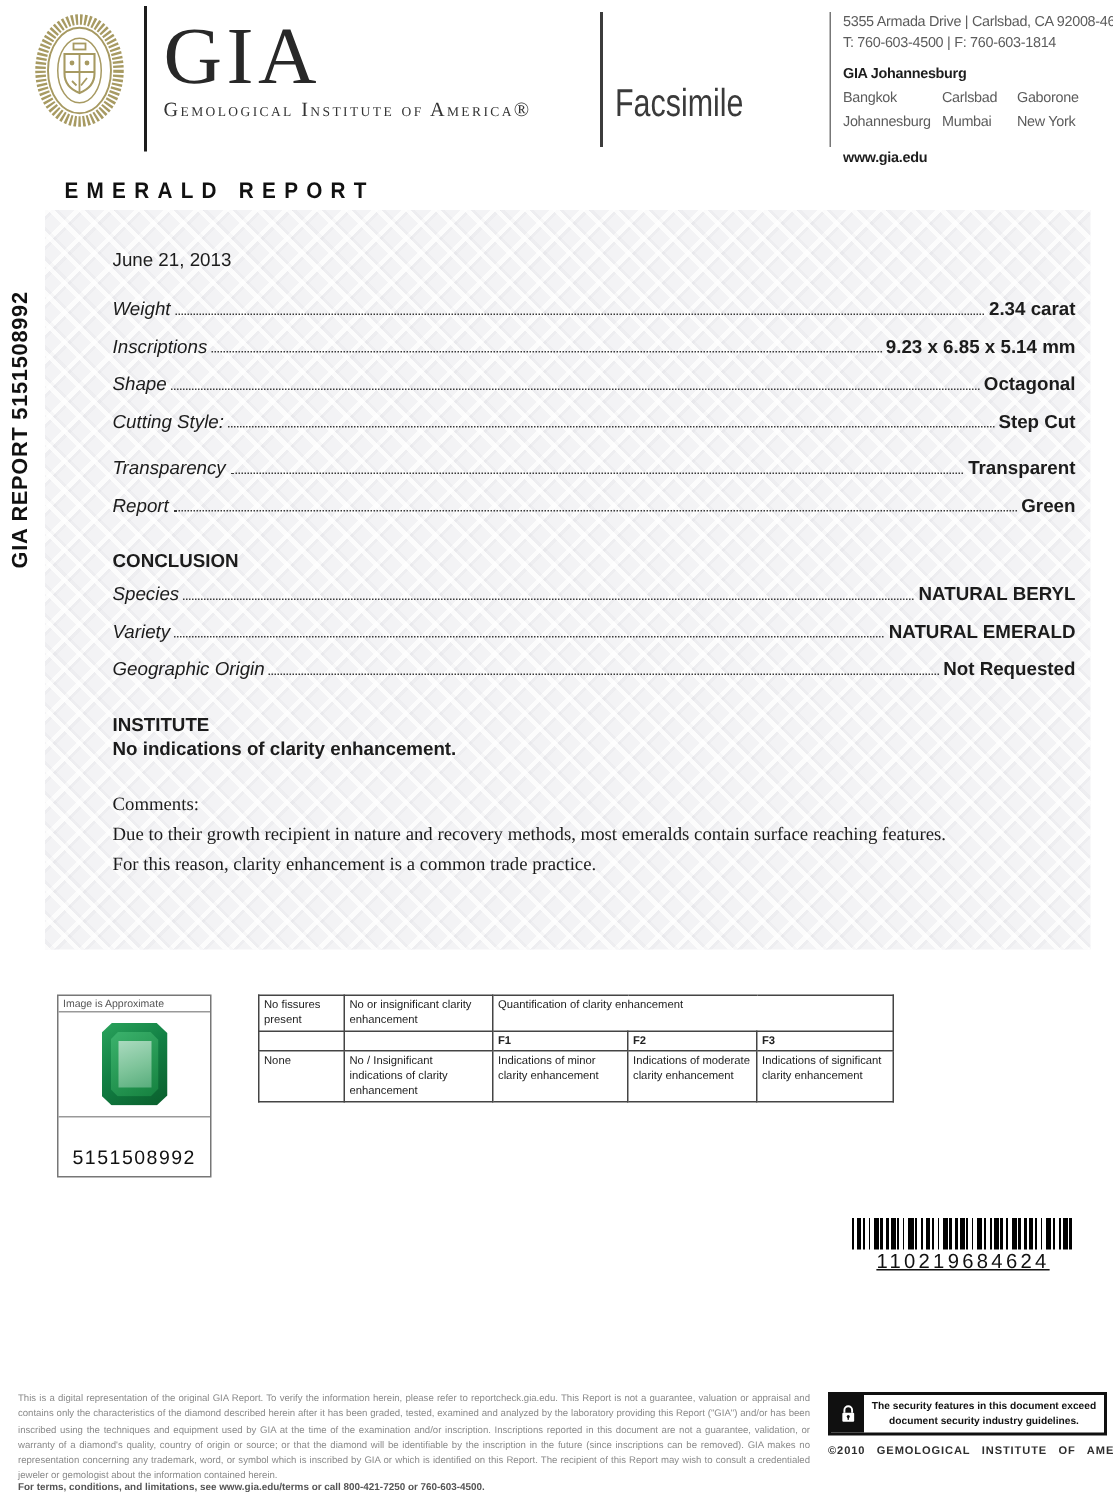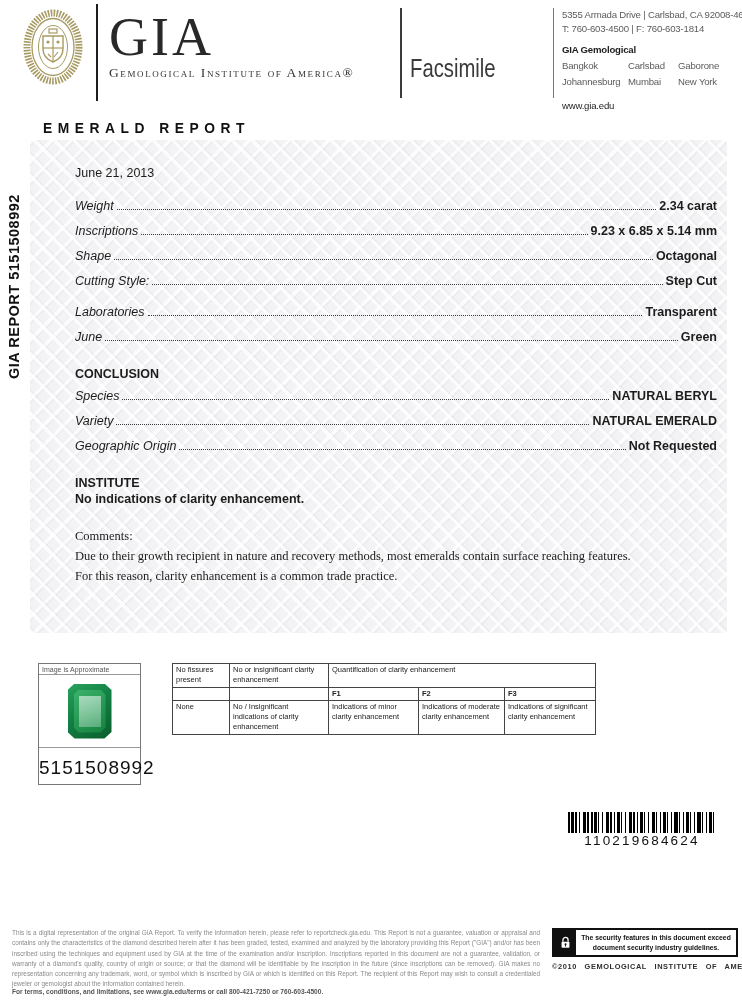--- a/index.html
+++ b/index.html
@@ -16,21 +16,21 @@
   .wordmark{position:absolute;left:109px;top:12px;font-family:"Liberation Serif",serif;color:#282828;}
   .wordmark .gia{font-size:54px;line-height:50px;letter-spacing:3px;}
   .wordmark .sub{font-size:13.5px;font-variant:small-caps;letter-spacing:1.6px;margin-top:3px;color:#333;text-align:right;}
   .facsimile{position:absolute;left:410px;top:53px;font-size:26px;color:#3a3a3a;
     transform:scaleX(.78);transform-origin:left center;white-space:nowrap;}
   .addr{position:absolute;left:562px;top:8px;width:175px;font-size:9.6px;color:#5c5c5c;
     letter-spacing:-.2px;line-height:1.45;}
   .addr .row1{white-space:nowrap;}
   .addr .labs-title{font-weight:bold;color:#1d1d1d;margin-top:7px;}
   .addr .labs{display:grid;grid-template-columns:66px 50px 59px;row-gap:2px;margin-top:2px;}
-  .addr .site{font-weight:normal;color:#1d1d1d;margin-top:10px;}
+  .addr .site{font-weight:bold;color:#1d1d1d;margin-top:10px;}
   
   .report-title{position:absolute;left:43px;top:119px;font-size:15px;font-weight:bold;
     letter-spacing:6px;transform:scaleX(.92);transform-origin:left top;white-space:nowrap;color:#111;}
   .side-label{position:absolute;left:6px;top:379px;transform:rotate(-90deg);transform-origin:0 0;
     font-weight:bold;font-size:14.5px;letter-spacing:.5px;white-space:nowrap;color:#111;}
   
   .body-panel{position:absolute;left:30px;top:140px;width:697px;height:493px;
     background-color:#f3f3f5;
     background-image:
       repeating-linear-gradient(45deg, rgba(255,255,255,.75) 0 3px, rgba(120,120,140,.045) 3px 5px, rgba(255,255,255,0) 5px 14px),
@@ -52,37 +52,37 @@
   .photo-caption{font-size:7px;color:#555;padding:2px 3px 1px;border-bottom:1px solid #999;}
   .photo-area{flex:1;display:flex;align-items:center;justify-content:center;}
   .emerald{position:relative;width:44px;height:55px;
     clip-path:polygon(16% 0,84% 0,100% 12%,100% 88%,84% 100%,16% 100%,0 88%,0 12%);
     background:linear-gradient(145deg,#2aa35c 0%,#128044 45%,#0a5e2c 100%);}
   .emerald .f1{position:absolute;inset:6px;
     clip-path:polygon(16% 0,84% 0,100% 12%,100% 88%,84% 100%,16% 100%,0 88%,0 12%);
     background:linear-gradient(145deg,#3bb26c,#15813f);}
   .emerald .tbl{position:absolute;left:11px;right:11px;top:12px;bottom:12px;
     background:linear-gradient(160deg,#aadabf 0%,#7ec49a 55%,#58ad7c 100%);}
-  .photo-number{border-top:1px solid #999;font-size:19px;letter-spacing:1px;
-    padding:9px 0 5px;color:#111;}
+  .photo-number{border-top:1px solid #999;text-align:center;font-size:13px;letter-spacing:1px;
+    padding:19px 0 5px;color:#111;}
   
   .clarity{position:absolute;left:172px;top:663px;border-collapse:collapse;
     font-size:7.5px;line-height:1.3;color:#222;table-layout:fixed;}
   .clarity td{border:1px solid #444;padding:1px 3px 2px;vertical-align:top;}
   .clarity .c1{width:50px;} .clarity .c2{width:92px;} .clarity .c3{width:83px;}
   .clarity .c4{width:79px;} .clarity .c5{width:84px;}
   .clarity .fcell{font-weight:bold;}
   .clarity .r2 td{height:9px;}
   
   .barcode{position:absolute;left:568px;top:812px;width:148px;height:21px;
     background:repeating-linear-gradient(90deg,
       #000 0 1.5px,#fff 1.5px 3px,#000 3px 6px,#fff 6px 7px,#000 7px 8.5px,#fff 8.5px 11px,
       #000 11px 12px,#fff 12px 14.5px,#000 14.5px 18px,#fff 18px 19px,#000 19px 20.5px,#fff 20.5px 23px);}
   .barcode-number{position:absolute;left:568px;top:833px;width:148px;text-align:center;
-    font-size:13.5px;letter-spacing:2.2px;color:#111;white-space:nowrap;}
+    font-size:13.5px;letter-spacing:2.2px;color:#111;white-space:nowrap;text-decoration:underline;}
   
   .legal{position:absolute;left:12px;top:928px;width:528px;font-size:6.4px;color:#8a8a8a;
     text-align:justify;line-height:1.6;}
   .terms{position:absolute;left:12px;top:988px;font-size:6.6px;font-weight:bold;color:#555;}
   .security-box{position:absolute;left:552px;top:928px;width:186px;height:29px;border:2px solid #101010;
     box-sizing:border-box;display:flex;align-items:stretch;background:#fff;}
   .lock-square{width:22px;background:#101010;display:flex;align-items:center;justify-content:center;}
   .security-text{flex:1;display:flex;align-items:center;font-size:6.8px;font-weight:bold;
     text-align:center;line-height:1.45;padding:0 5px;color:#111;}
   .copyright{position:absolute;left:552px;top:962px;width:186px;font-size:7.4px;font-weight:bold;
@@ -111,21 +111,21 @@
   <div class="wordmark">
     <div class="gia">GIA</div>
     <div class="sub">Gemological Institute of America®</div>
   </div>
   <div class="vdiv d2"></div>
   <div class="facsimile">Facsimile</div>
   <div class="vdiv d3"></div>
   <div class="addr">
     <div class="row1">5355 Armada Drive | Carlsbad, CA 92008-4602</div>
     <div class="row1">T: 760-603-4500   |   F: 760-603-1814</div>
-    <div class="labs-title">GIA Gemological</div>
+    <div class="labs-title">GIA Johannesburg</div>
     <div class="labs">
       <span>Bangkok</span>
       <span>Carlsbad</span>
       <span>Gaborone</span>
       <span>Johannesburg</span>
       <span>Mumbai</span>
       <span>New York</span>
     </div>
     <div class="site">www.gia.edu</div>
   </div>
@@ -151,26 +151,26 @@
       <span class="dots"></span>
       <span class="val">Octagonal</span>
     </div>
     <div class="lrow">
       <span class="lbl">Cutting Style:</span>
       <span class="dots"></span>
       <span class="val">Step Cut</span>
     </div>
     <div class="gap-s"></div>
     <div class="lrow">
-      <span class="lbl">Laboratories</span>
+      <span class="lbl">Transparency</span>
       <span class="dots"></span>
       <span class="val">Transparent</span>
     </div>
     <div class="lrow">
-      <span class="lbl">June</span>
+      <span class="lbl">Report</span>
       <span class="dots"></span>
       <span class="val">Green</span>
     </div>
 
     <div class="gap-m"></div>
     <div class="sec-title">CONCLUSION</div>
     <div class="lrow">
       <span class="lbl">Species</span>
       <span class="dots"></span>
       <span class="val">NATURAL BERYL</span>

